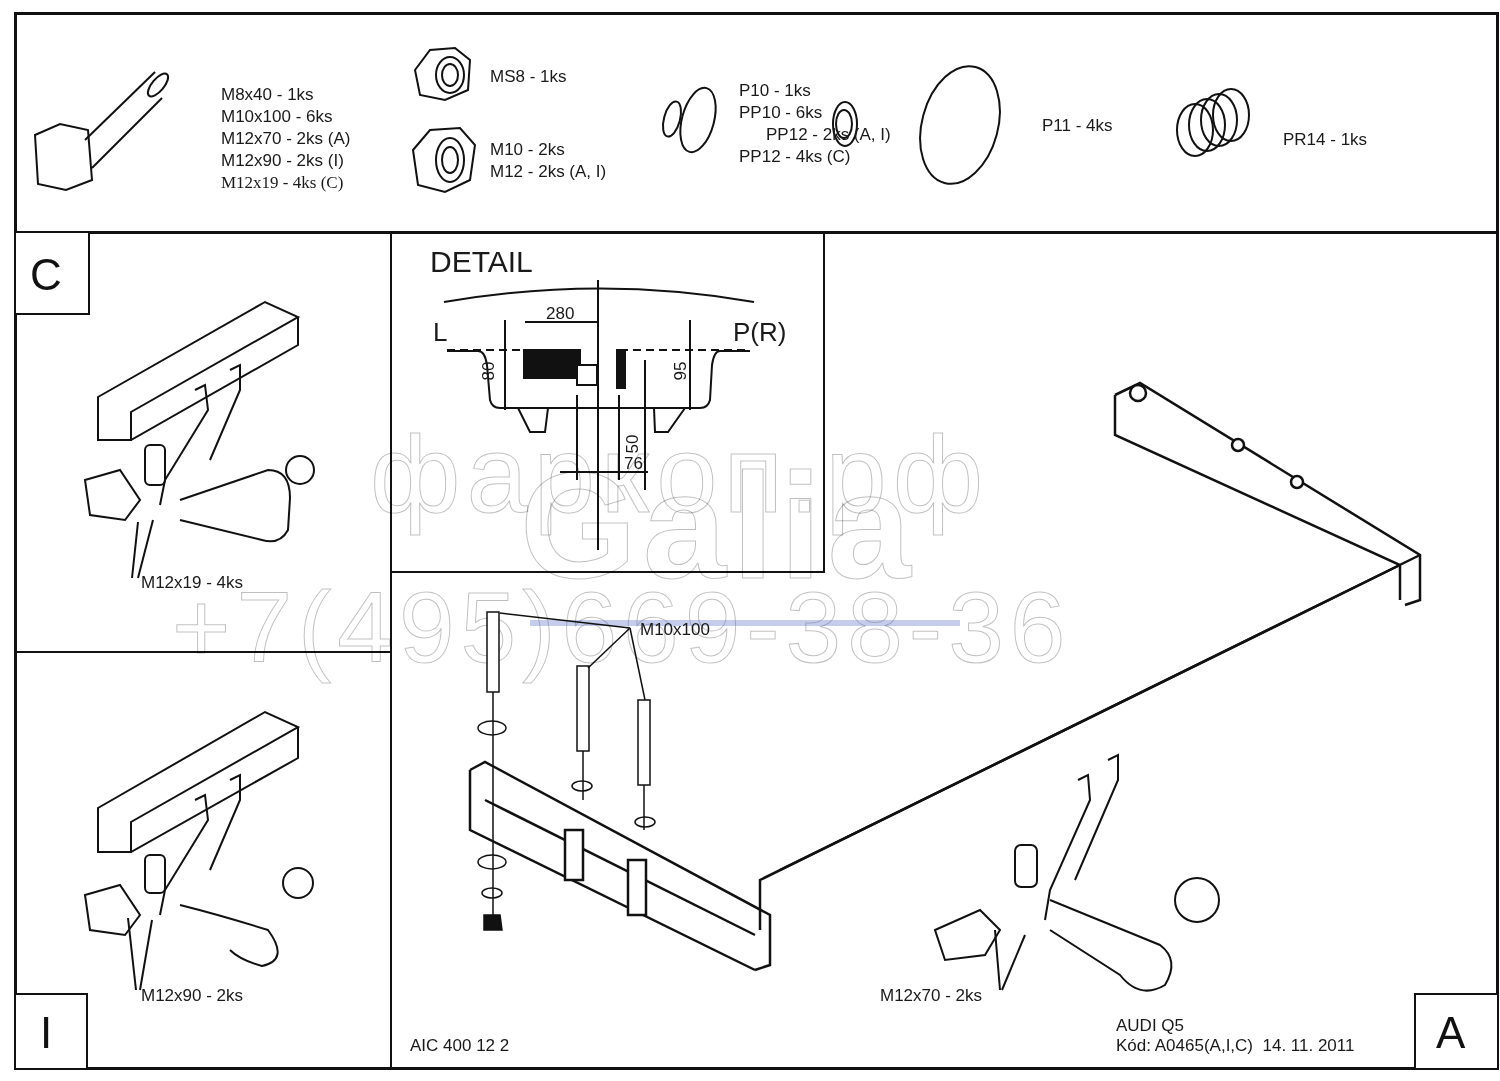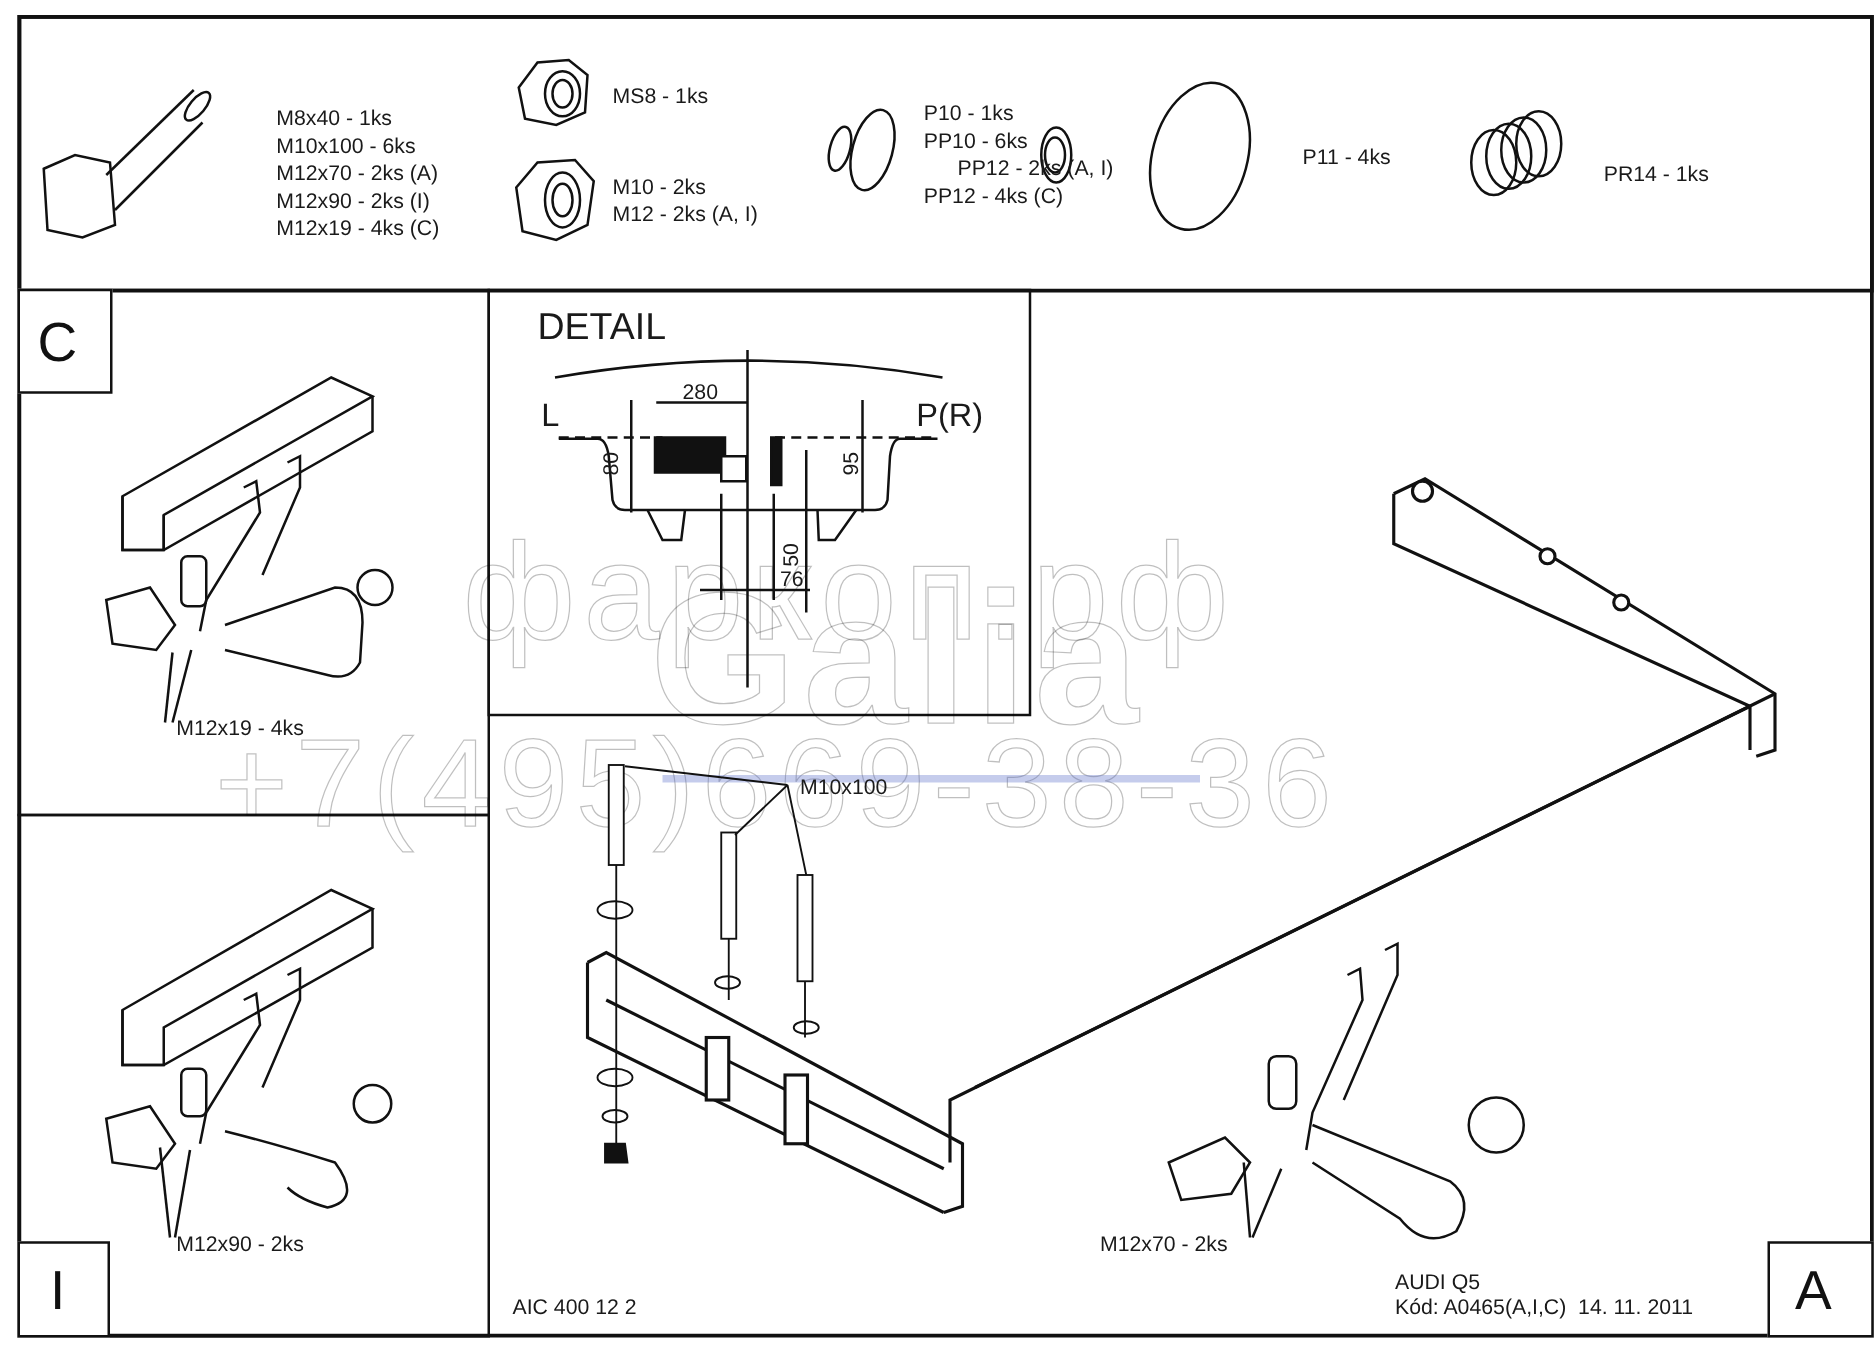--- a/index.html
+++ b/index.html
@@ -155,21 +155,21 @@
       <line x1="1025" y1="935" x2="1002" y2="990"></line>
     </g>
   </g>
 </svg>
 
 <div style="position:absolute;left:221px;top:68px;">
   <div class="lbl" style="position:relative;margin-top:16px;">M8x40 - 1ks</div>
   <div class="lbl" style="position:relative;">M10x100 - 6ks</div>
   <div class="lbl" style="position:relative;">M12x70 - 2ks (A)</div>
   <div class="lbl" style="position:relative;">M12x90 - 2ks (I)</div>
-  <div class="lbl" style="position:relative;">M12x19 - 4ks (C)</div>
+  <div class="lbl" style="position:relative;font-family:Liberation Serif, serif;">M12x19 - 4ks (C)</div>
 </div>
 <div class="lbl" style="left:490px;top:66px;">MS8 - 1ks</div>
 <div style="position:absolute;left:490px;top:139px;">
   <div class="lbl" style="position:relative;">M10 - 2ks</div>
   <div class="lbl" style="position:relative;">M12 - 2ks (A, I)</div>
 </div>
 <div style="position:absolute;left:739px;top:80px;">
   <div class="lbl" style="position:relative;">P10 - 1ks</div>
   <div class="lbl" style="position:relative;">PP10 - 6ks</div>
   <div class="lbl" style="position:relative;margin-left:27px;">PP12 - 2ks (A, I)</div>

